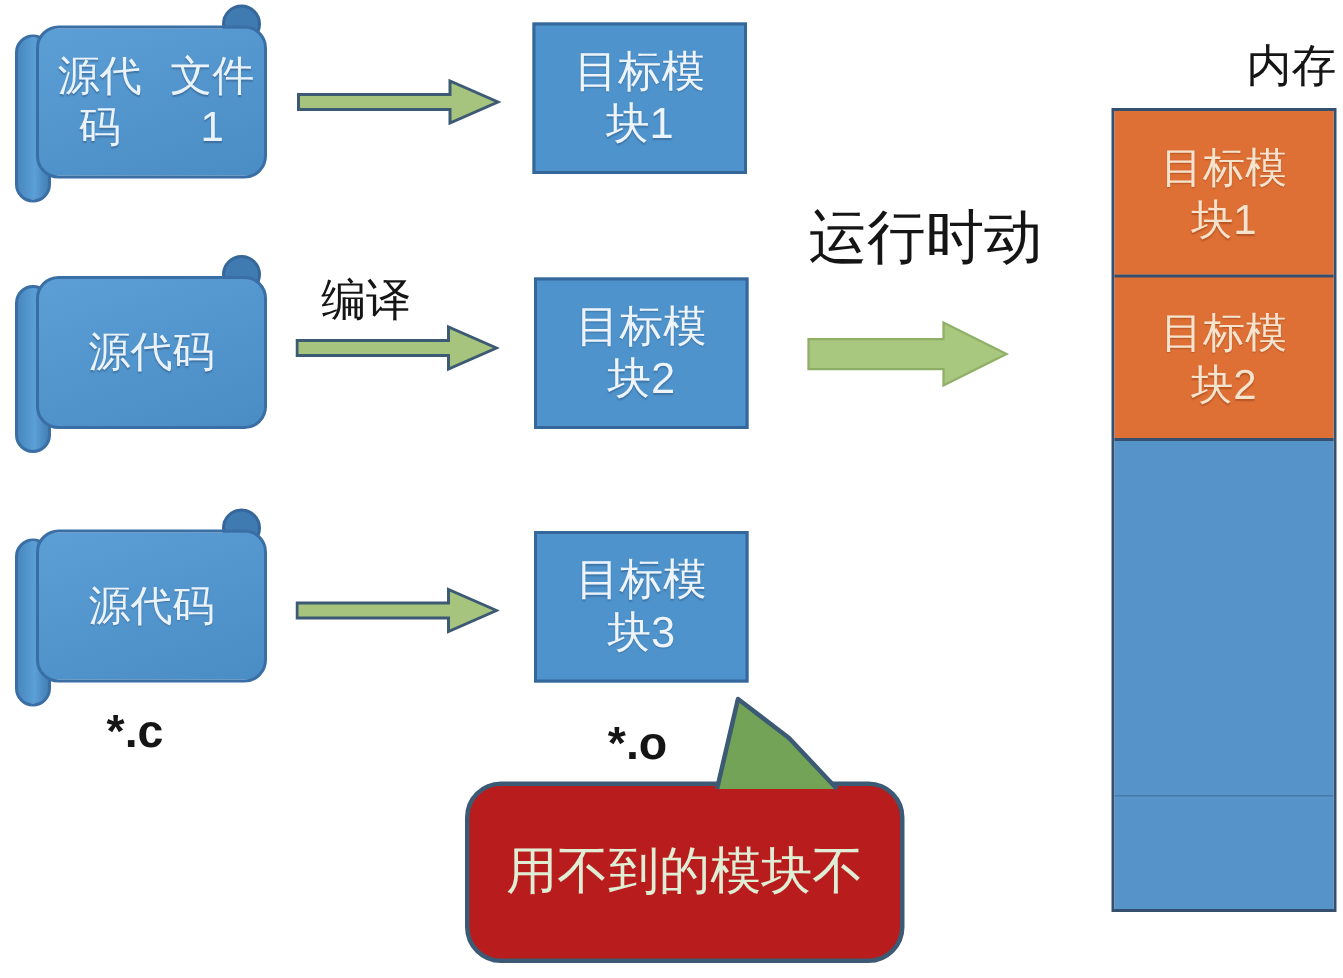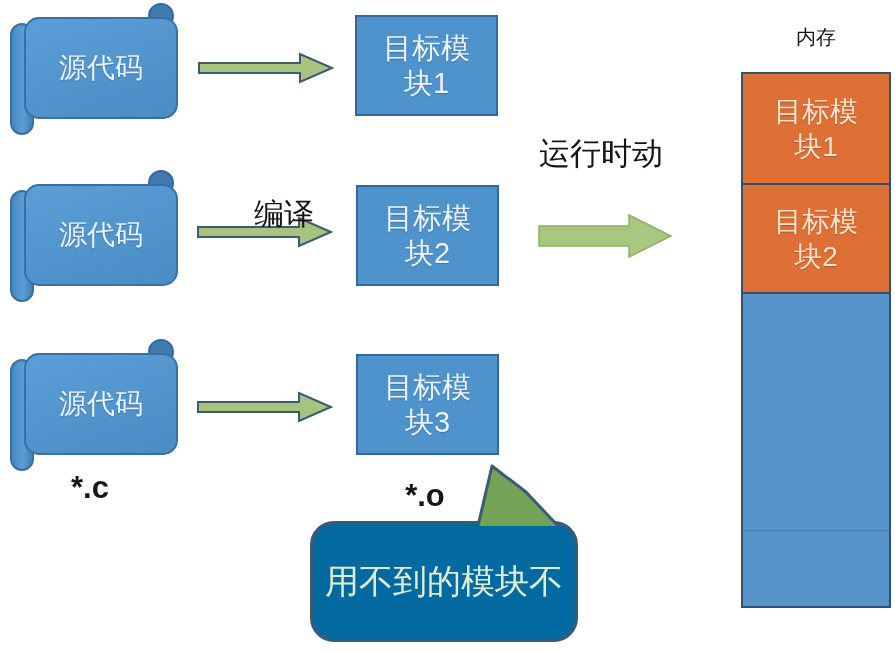--- a/index.html
+++ b/index.html
@@ -33,56 +33,57 @@
     background:#4E93CB;border:2px solid #35679A;
     display:flex;flex-direction:column;align-items:center;justify-content:center;
     color:#EDF4FB;font-size:29px;line-height:1.2;text-align:center;
     text-shadow:0 1px 1px rgba(40,70,110,.4);
   }
   
   .arrow-sm{position:absolute;width:136px;height:32px;}
   .arrow-lg{position:absolute;width:136px;height:46px;}
   
   .lbl{position:absolute;color:#151515;}
-  .lbl-compile{left:214px;top:194px;width:100px;font-size:30px;text-align:right;}
-  .lbl-runtime{left:539px;top:136px;width:180px;font-size:31px;line-height:1.18;}
-  .lbl-mem-title{left:741px;top:24px;width:150px;font-size:20px;text-align:center;}
+  .lbl-compile{left:214px;top:180px;width:100px;font-size:30px;text-align:left;}
+  .lbl-runtime{left:539px;top:136px;width:180px;font-size:39px;line-height:1.18;}
+  .lbl-mem-title{left:741px;top:24px;width:150px;font-size:30px;text-align:right;}
   .lbl-ext{font-size:31px;font-weight:bold;width:90px;text-align:center;}
   .lbl-c{left:45px;top:470px;}
   .lbl-o{left:380px;top:478px;}
   
   .memory{
     position:absolute;left:741px;top:72px;width:150px;height:536px;box-sizing:border-box;
     border:2px solid #35506E;display:flex;flex-direction:column;
   }
   .mem-seg{box-sizing:border-box;display:flex;flex-direction:column;align-items:center;justify-content:center;
     font-size:28px;line-height:1.25;text-align:center;}
   .mem-orange{background:#DE6F35;color:#F6E3CE;height:109px;text-shadow:0 1px 1px rgba(120,50,10,.4);}
   .mem-orange+.mem-orange{border-top:2px solid #35506E;}
   .mem-free{background:#5693C8;flex:1;border-top:2px solid #35506E;position:relative;}
   .mem-free .faint-divider{position:absolute;left:0;right:0;top:236px;height:1px;background:rgba(40,70,110,.30);}
   
   .bubble{
-    position:absolute;left:310px;top:521px;width:268px;height:121px;box-sizing:border-box;
-    background:#0369a1;border:3px solid #3D5A75;border-radius:24px;z-index:1;
+    position:absolute;left:310px;top:521px;width:293px;height:121px;box-sizing:border-box;
+    background:#b91c1c;border:3px solid #3D5A75;border-radius:24px;z-index:1;
     display:flex;flex-direction:column;align-items:center;justify-content:center;
     color:#DEEDD3;font-size:34px;line-height:1.28;text-align:center;
   }
   .bubble-tail{position:absolute;left:470px;top:462px;width:96px;height:66px;z-index:2;}
 </style>
 </head>
 <body>
 
 <div class="canvas">
 
   <div class="scroll" style="left:10px;top:3px;">
     <div class="roll"></div>
     <div class="curl"></div>
     <div class="body">
       <span>源代码</span>
+      <span>文件1</span>
     </div>
   </div>
 
   <div class="scroll" style="left:10px;top:170px;">
     <div class="roll"></div>
     <div class="curl"></div>
     <div class="body">
       <span>源代码</span>
     </div>
   </div>

